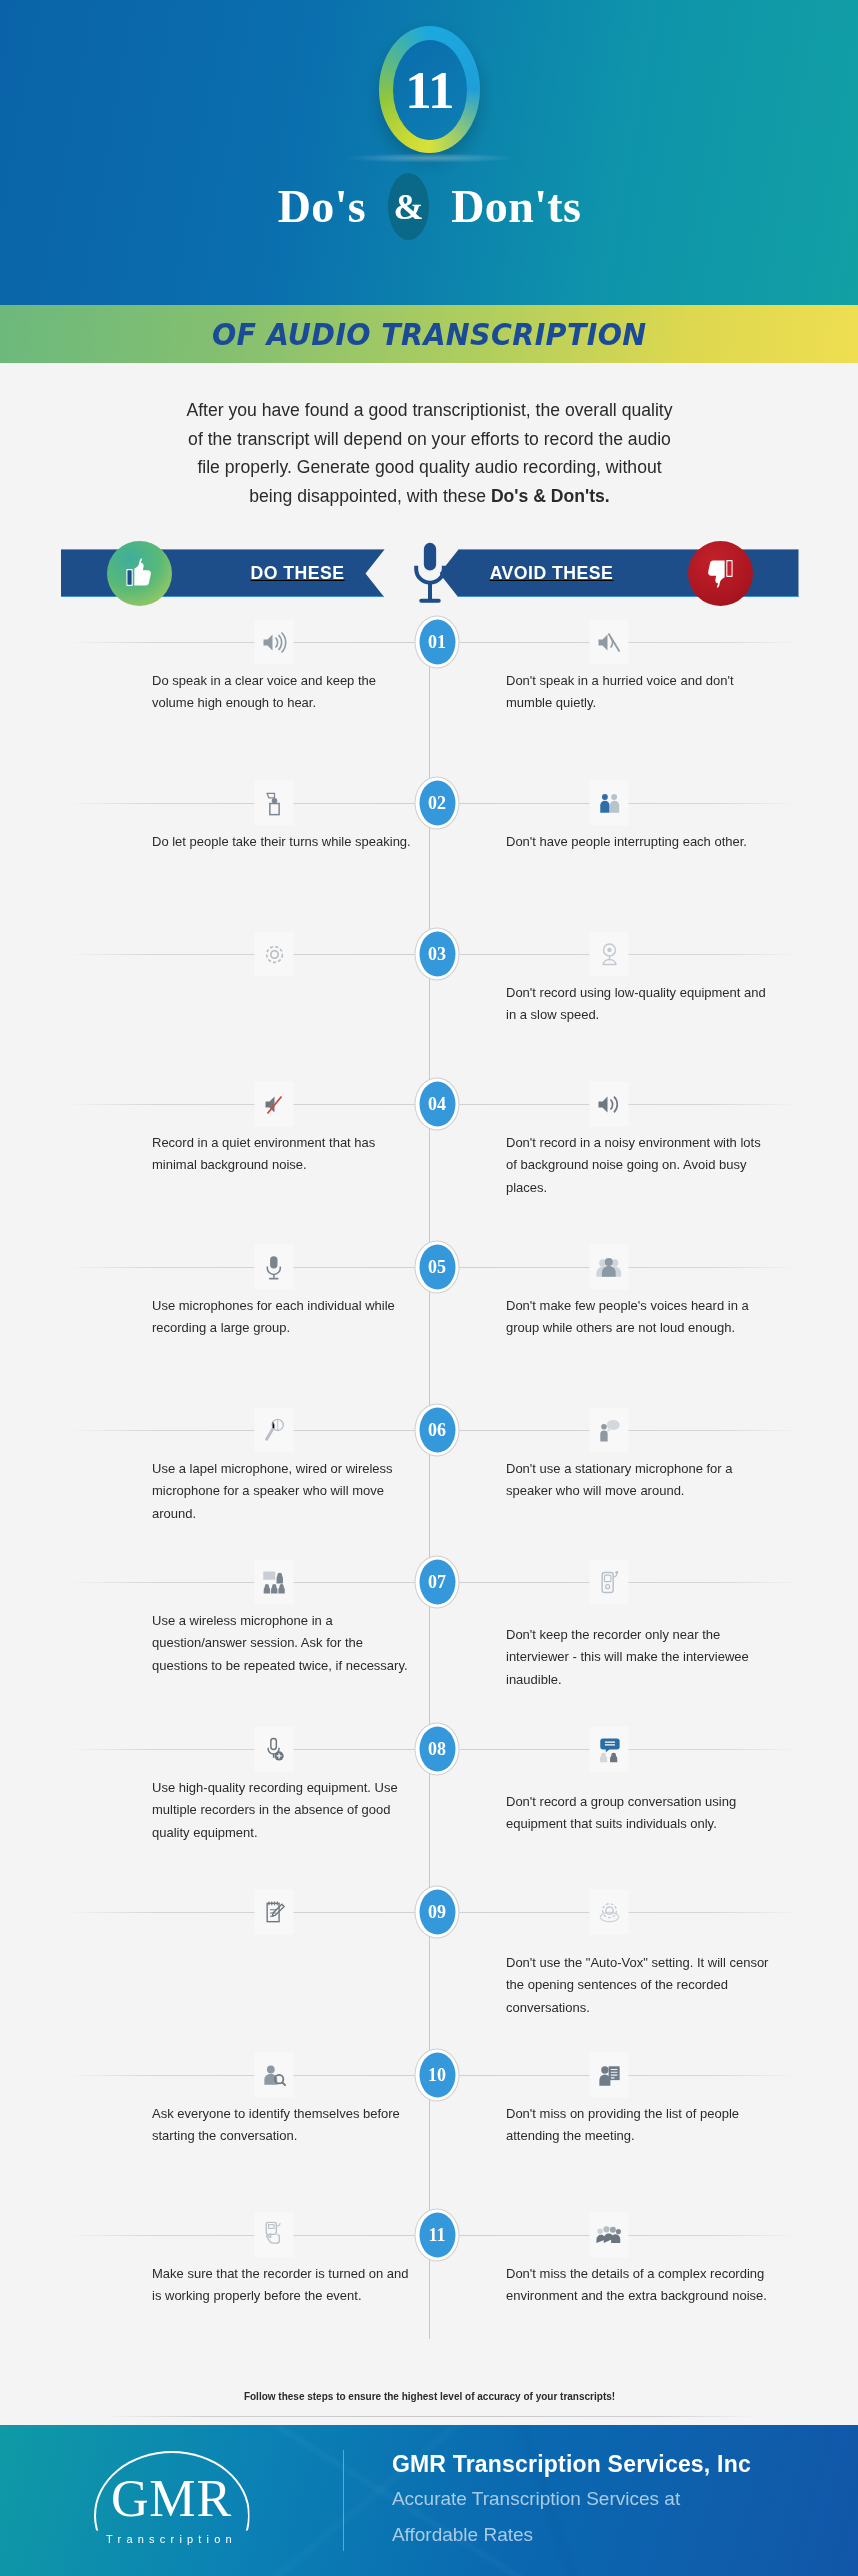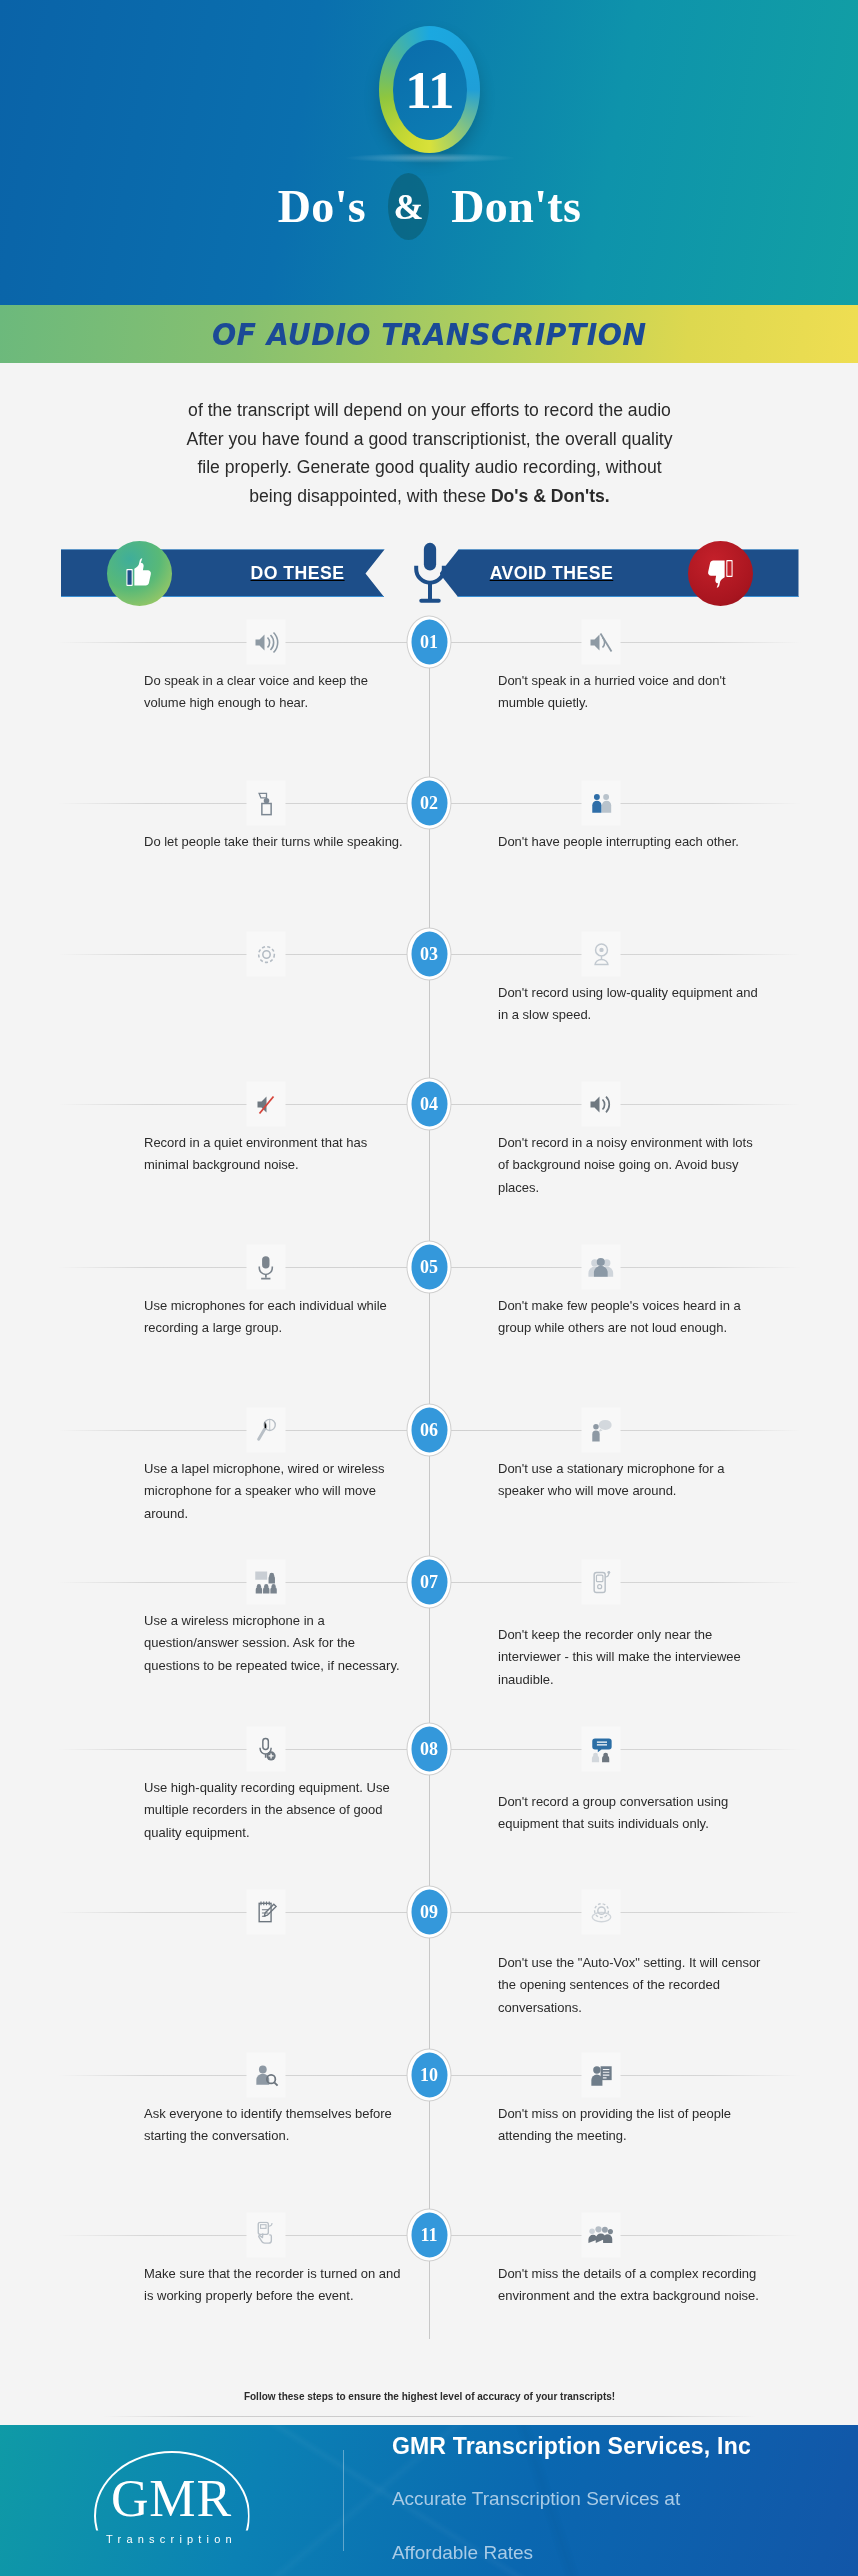--- a/index.html
+++ b/index.html
@@ -85,21 +85,21 @@
   .bar-label { color: #fff; font-weight: 700; font-size: 19px; letter-spacing: 0.5px; transform: scaleX(.93); }
   .thumb-oval {
     position: absolute; top: -1.7px; width: 65px; height: 65px; border-radius: 50%;
     display: flex; align-items: center; justify-content: center;
   }
   .thumb-up { left: 79px; background: radial-gradient(circle at 35% 28%, #3fae9a, #59b977 48%, #b9cf5c 100%); }
   .thumb-down { right: 79px; background: radial-gradient(circle at 40% 30%, #c4202a, #a8151f 70%, #8e1018 100%); }
   .mic-center { position: absolute; left: 50%; top: -3.4px; transform: translateX(-50%); }
 
   
-  .steps { position: relative; margin-top: 15.5px; padding-bottom: 8.6px; }
+  .steps { position: relative; margin-top: 15.5px; padding-bottom: 8.6px; padding-left: 8px; }
   .spine {
     position: absolute; left: 429px; top: 0; bottom: 29px; width: 0.9px; background: #c8c8c8;
   }
   .row { position: relative; min-height: 82px; }
   .rowline {
     position: absolute; left: 58px; right: 58px; top: 22px; height: 0.9px;
     background: linear-gradient(90deg, rgba(200,200,200,0), #d6d6d6 12%, #d0d0d0 50%, #d6d6d6 88%, rgba(200,200,200,0));
   }
   .numcircle {
     position: absolute; left: 429px; top: 22px; transform: translate(-50%,-50%);
@@ -164,21 +164,21 @@
     width: 156px; height: 129px; border: 2.6px solid #fff; border-radius: 50%;
     border-bottom-color: transparent; border-left-color: #fff;
     clip-path: polygon(0 0, 100% 0, 100% 62%, 0 62%);
   }
   .logo-sub {
     margin-top: 8.6px; color: #fff; font-size: 11px; letter-spacing: 5.2px;
   }
   .footer-divider { position: relative; z-index: 2; width: 0.9px; height: 101px; background: rgba(255,255,255,.35); }
   .footer-text { position: relative; z-index: 2; padding-left: 48px; }
   .ft-title { color: #fff; font-weight: 700; font-size: 23px; letter-spacing: 0.2px; }
-  .ft-sub { color: #a9cbe6; font-size: 19px; line-height: 1.6; margin-top: 24px; }
+  .ft-sub { color: #a9cbe6; font-size: 19px; line-height: 1.6; margin-top: 6px; }
 </style>
 </head>
 <body>
 
 <div class="page">
 
   <div class="hero">
     <div class="badge-wrap">
       <div class="badge-ring">
         <div class="badge-num">11</div>
@@ -192,22 +192,22 @@
       </div>
       <div class="word">Don'ts</div>
     </div>
   </div>
 
   <div class="subbar">
     <div class="subbar-text">OF AUDIO TRANSCRIPTION</div>
   </div>
 
   <div class="intro">
+    <div>After you have found a good transcriptionist, the overall quality</div>
     <div>of the transcript will depend on your efforts to record the audio</div>
-    <div>After you have found a good transcriptionist, the overall quality</div>
     <div>file properly. Generate good quality audio recording, without</div>
     <div>
       <span>being disappointed, with these </span><b>Do's &amp; Don'ts.</b>
     </div>
   </div>
 
   <div class="banner">
     <div class="bar-left">
       <span class="bar-label">DO THESE</span>
     </div>

